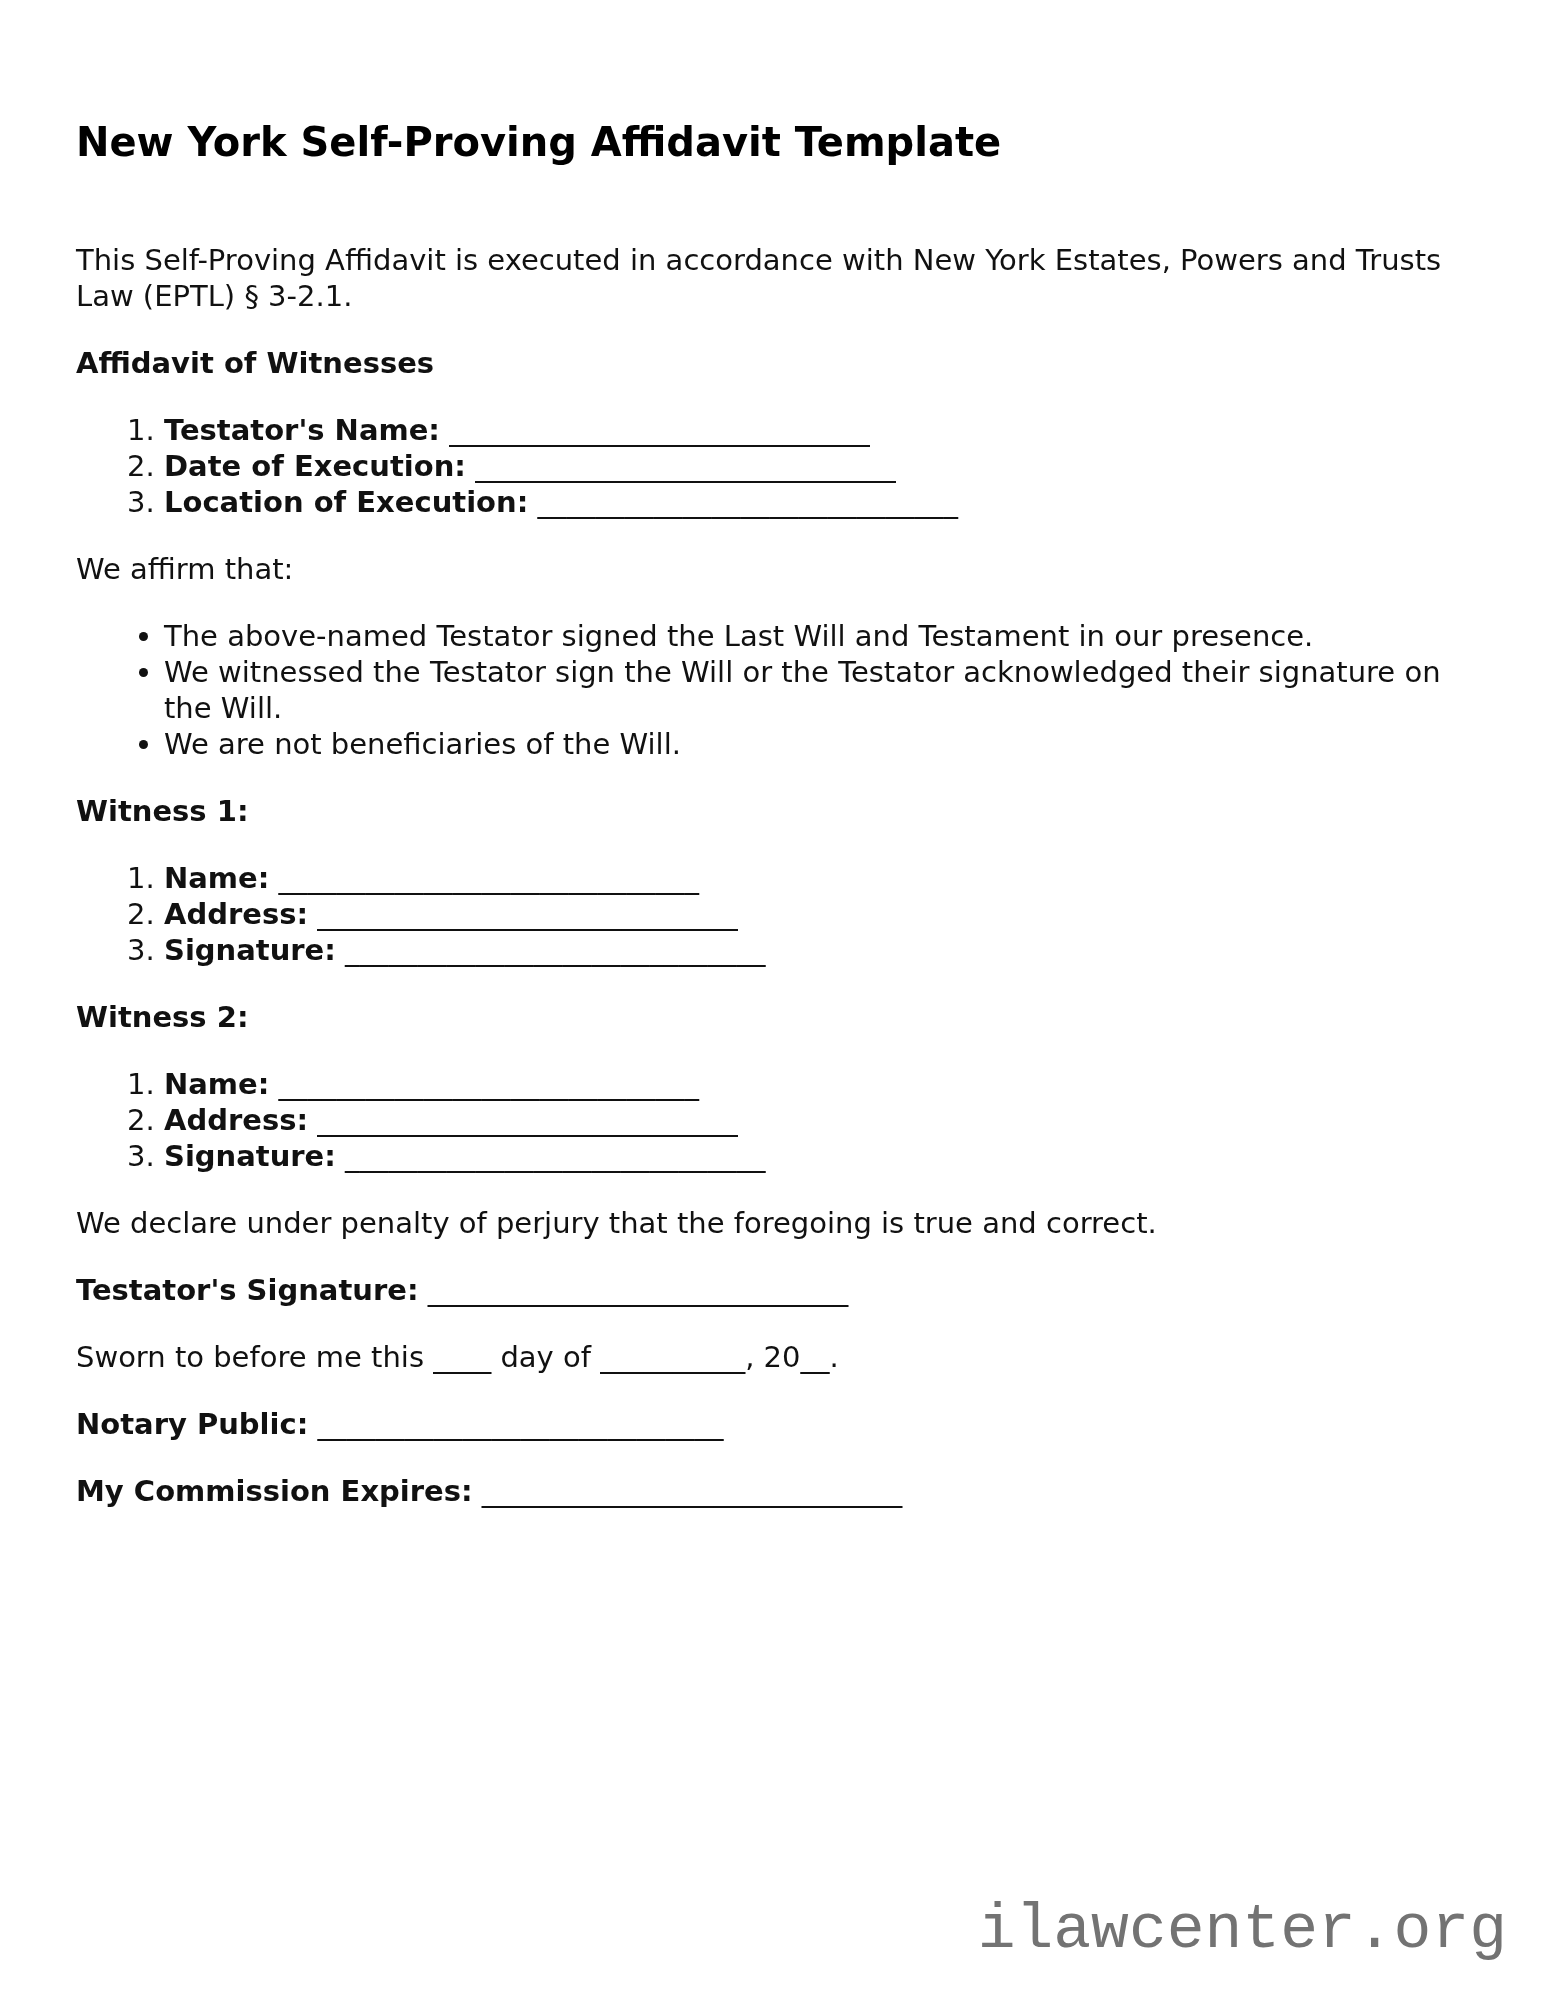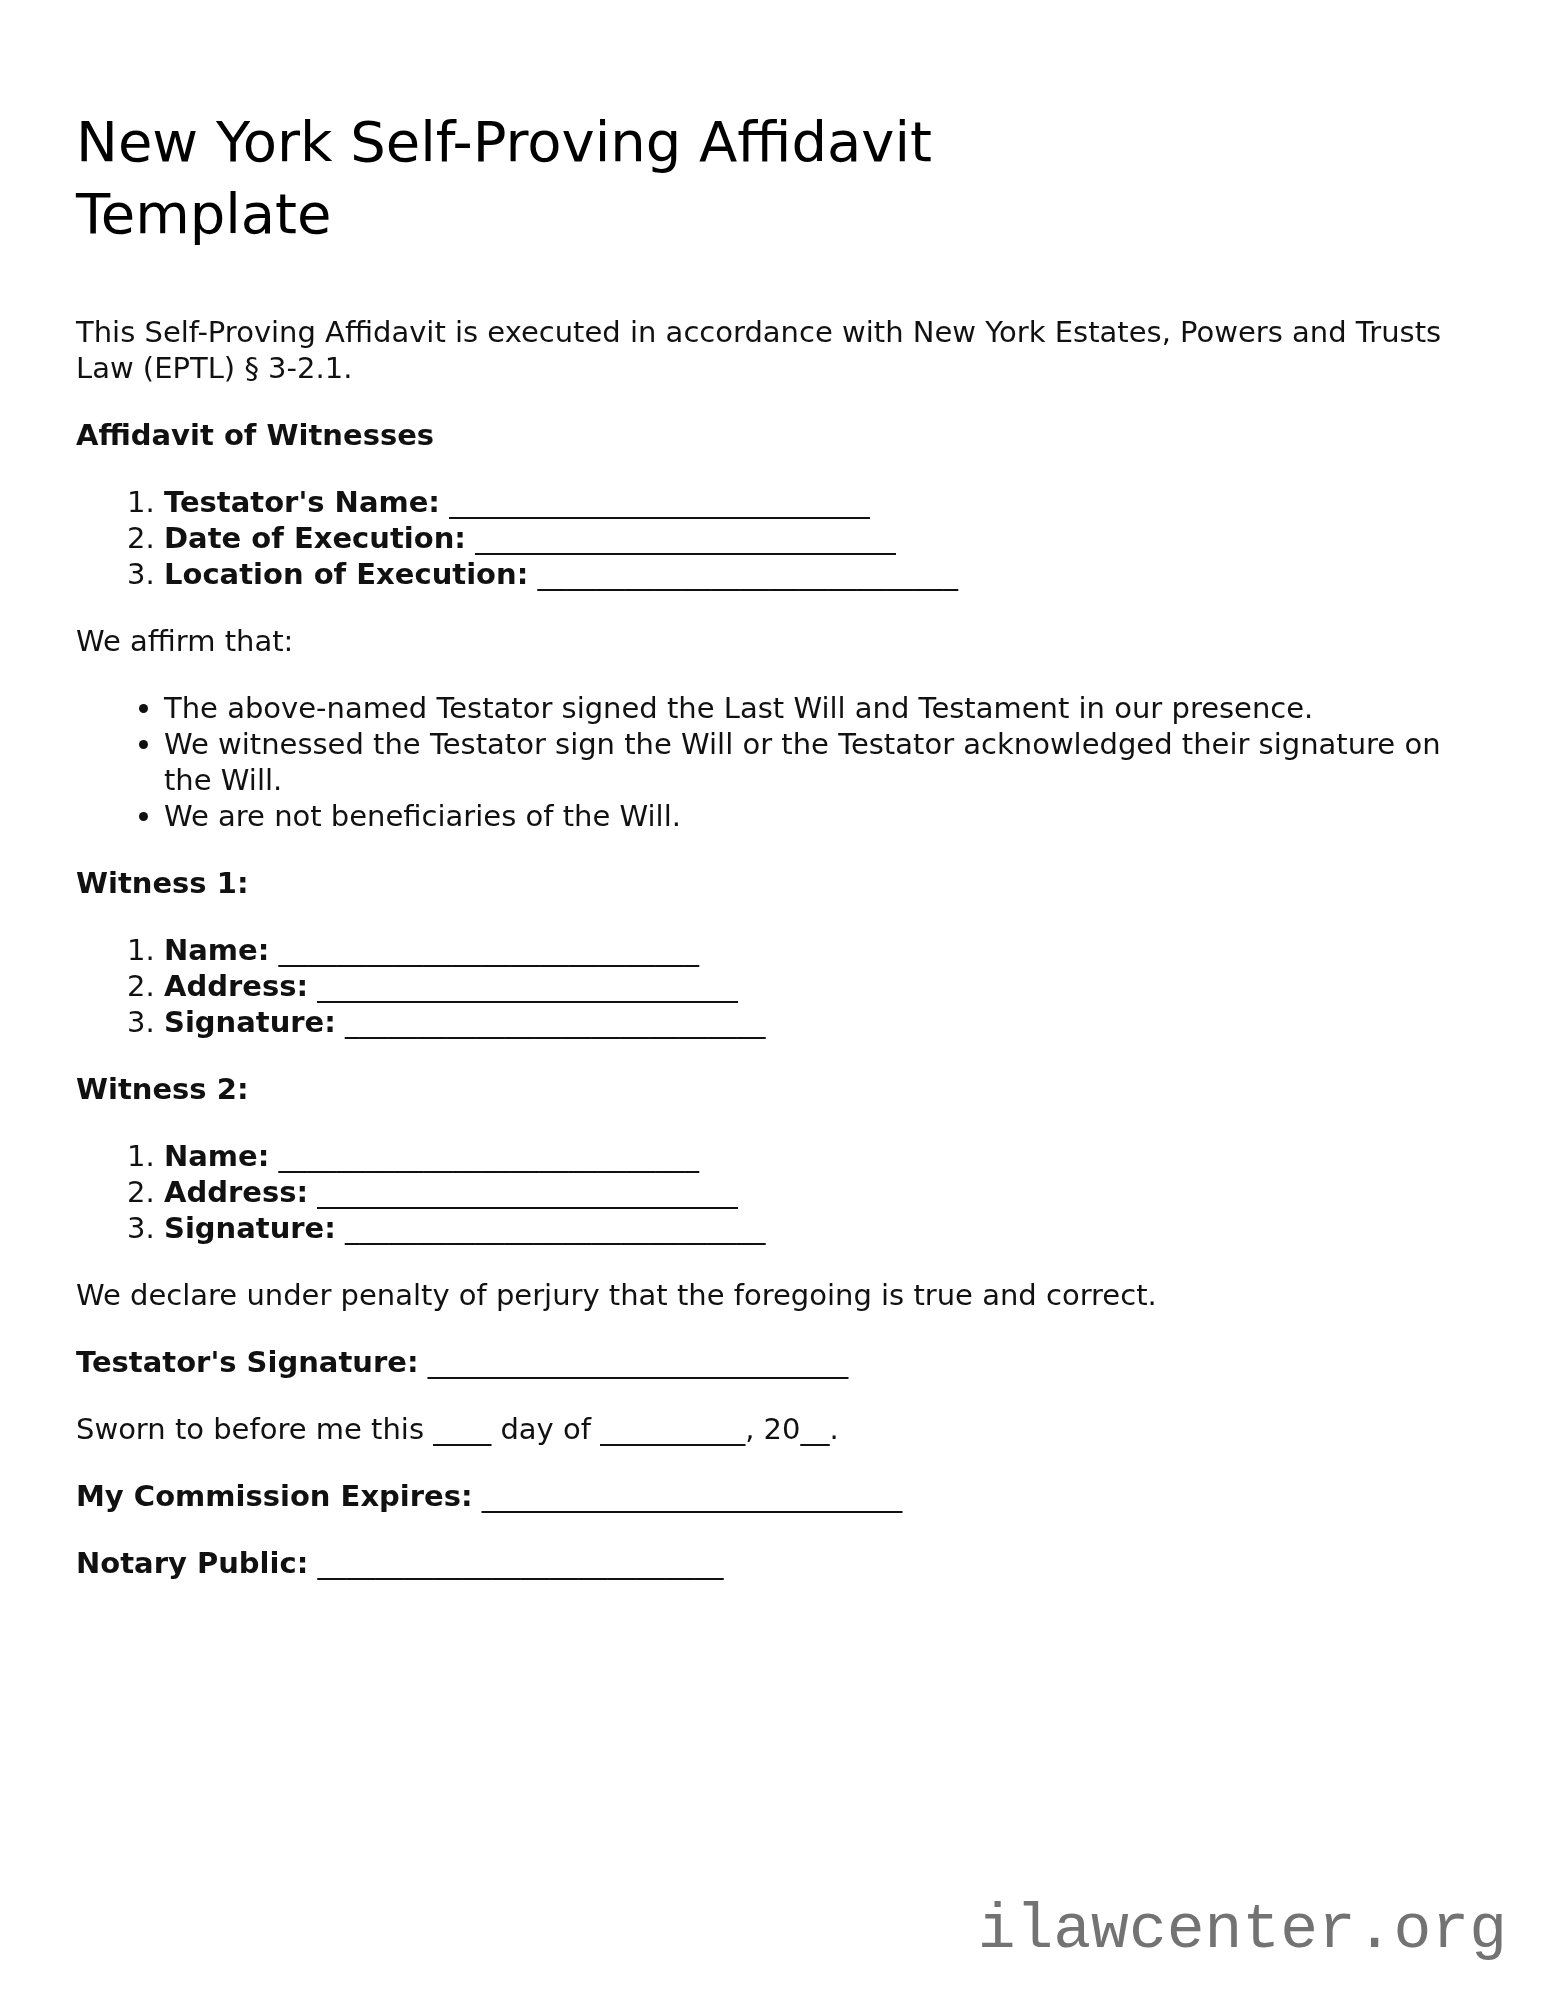--- a/index.html
+++ b/index.html
@@ -10,23 +10,23 @@
     background: #ffffff;
     color: #111111;
     font-family: "DejaVu Sans", sans-serif;
     font-size: 29px;
     line-height: 36px;
     box-sizing: border-box;
     padding: 0 76px;
     overflow: hidden;
   }
   h1 {
-    font-size: 56px;
+    font-size: 40px;
     line-height: 72px;
-    font-weight: normal;
+    font-weight: bold;
     color: #000000;
     margin: 106px 0 64px 0;
     max-width: 1100px;
     letter-spacing: 0;
   }
   p { margin: 31px 0; }
   ol, ul { margin: 31px 0; padding-left: 88px; }
   li { line-height: 36px; }
   .bold { font-weight: bold; }
   strong { font-weight: bold; }
@@ -83,21 +83,21 @@
     <li><strong>Signature:</strong> <span class="blank">_____________________________</span></li>
   </ol>
 
   <p>We declare under penalty of perjury that the foregoing is true and correct.</p>
 
 
   <p><strong>Testator's Signature:</strong> <span class="blank">_____________________________</span></p>
 
   <p>Sworn to before me this ____ day of __________, 20__.</p>
 
+  <p><strong>Notary Public:</strong> <span class="blank">____________________________</span></p>
+
   <p><strong>My Commission Expires:</strong> <span class="blank">_____________________________</span></p>
-
-  <p><strong>Notary Public:</strong> <span class="blank">____________________________</span></p>
 
 </main>
 
 <footer>
   <span>ilawcenter.org</span>
 </footer>
 
 </body></html>

